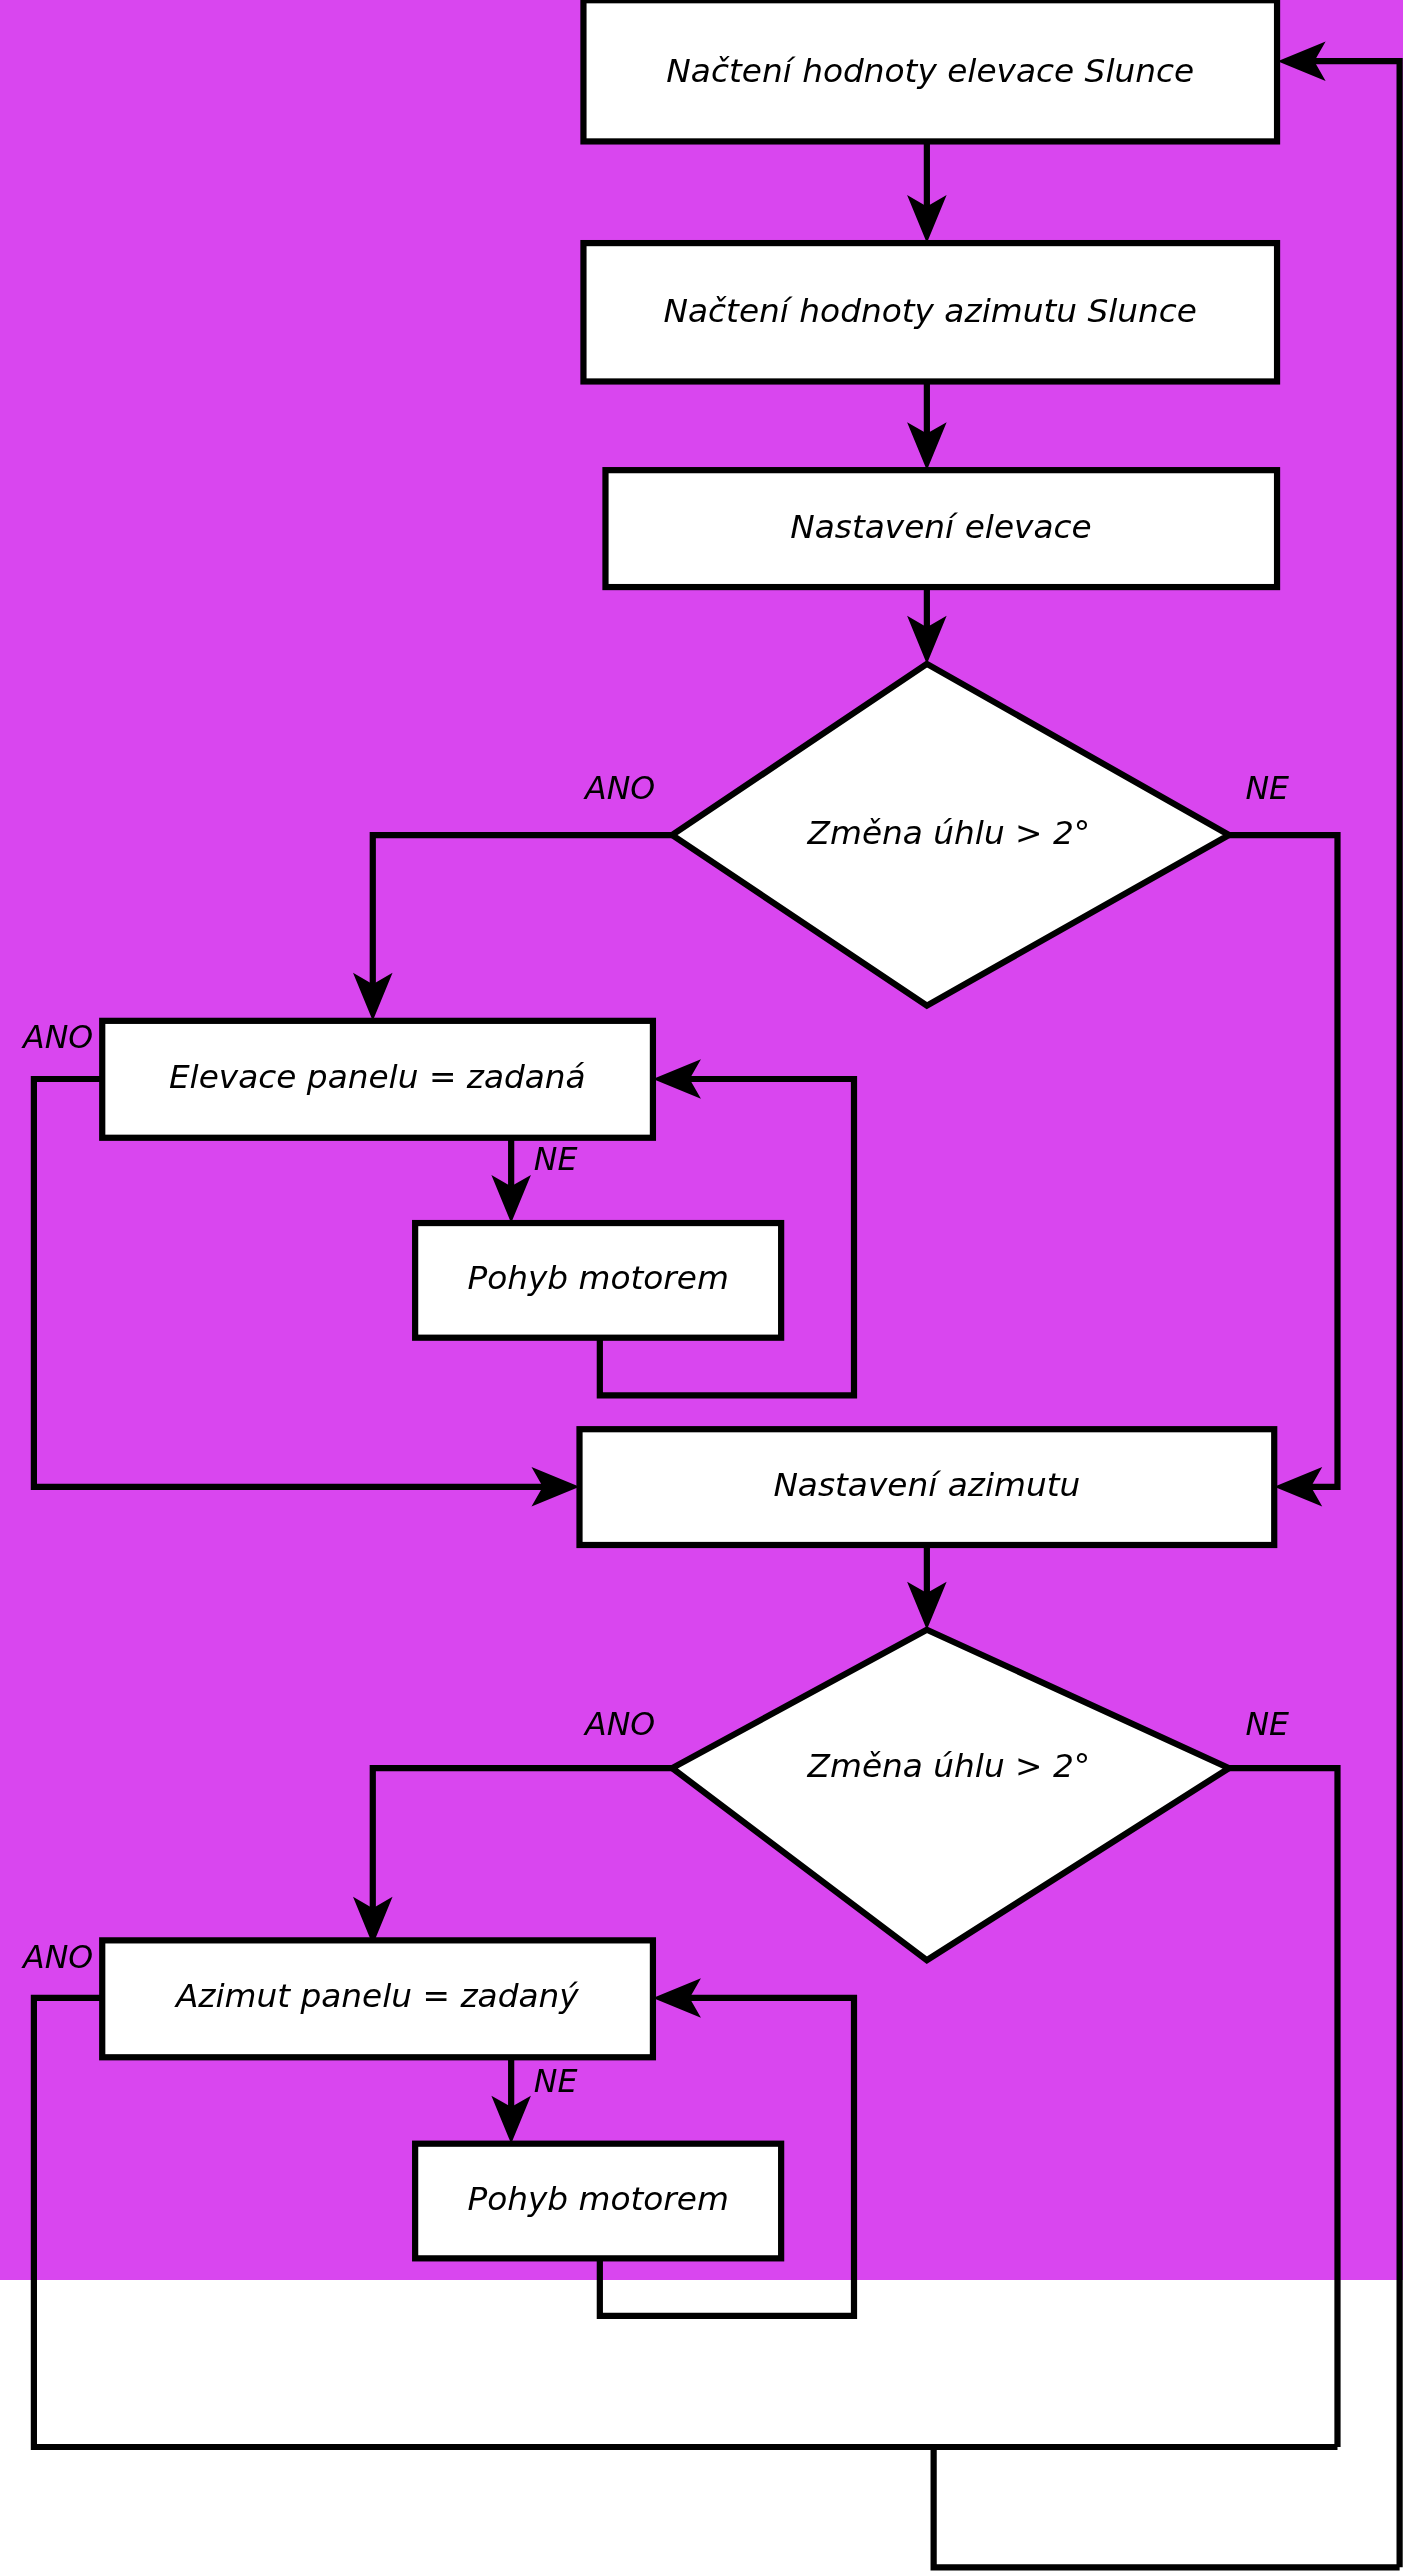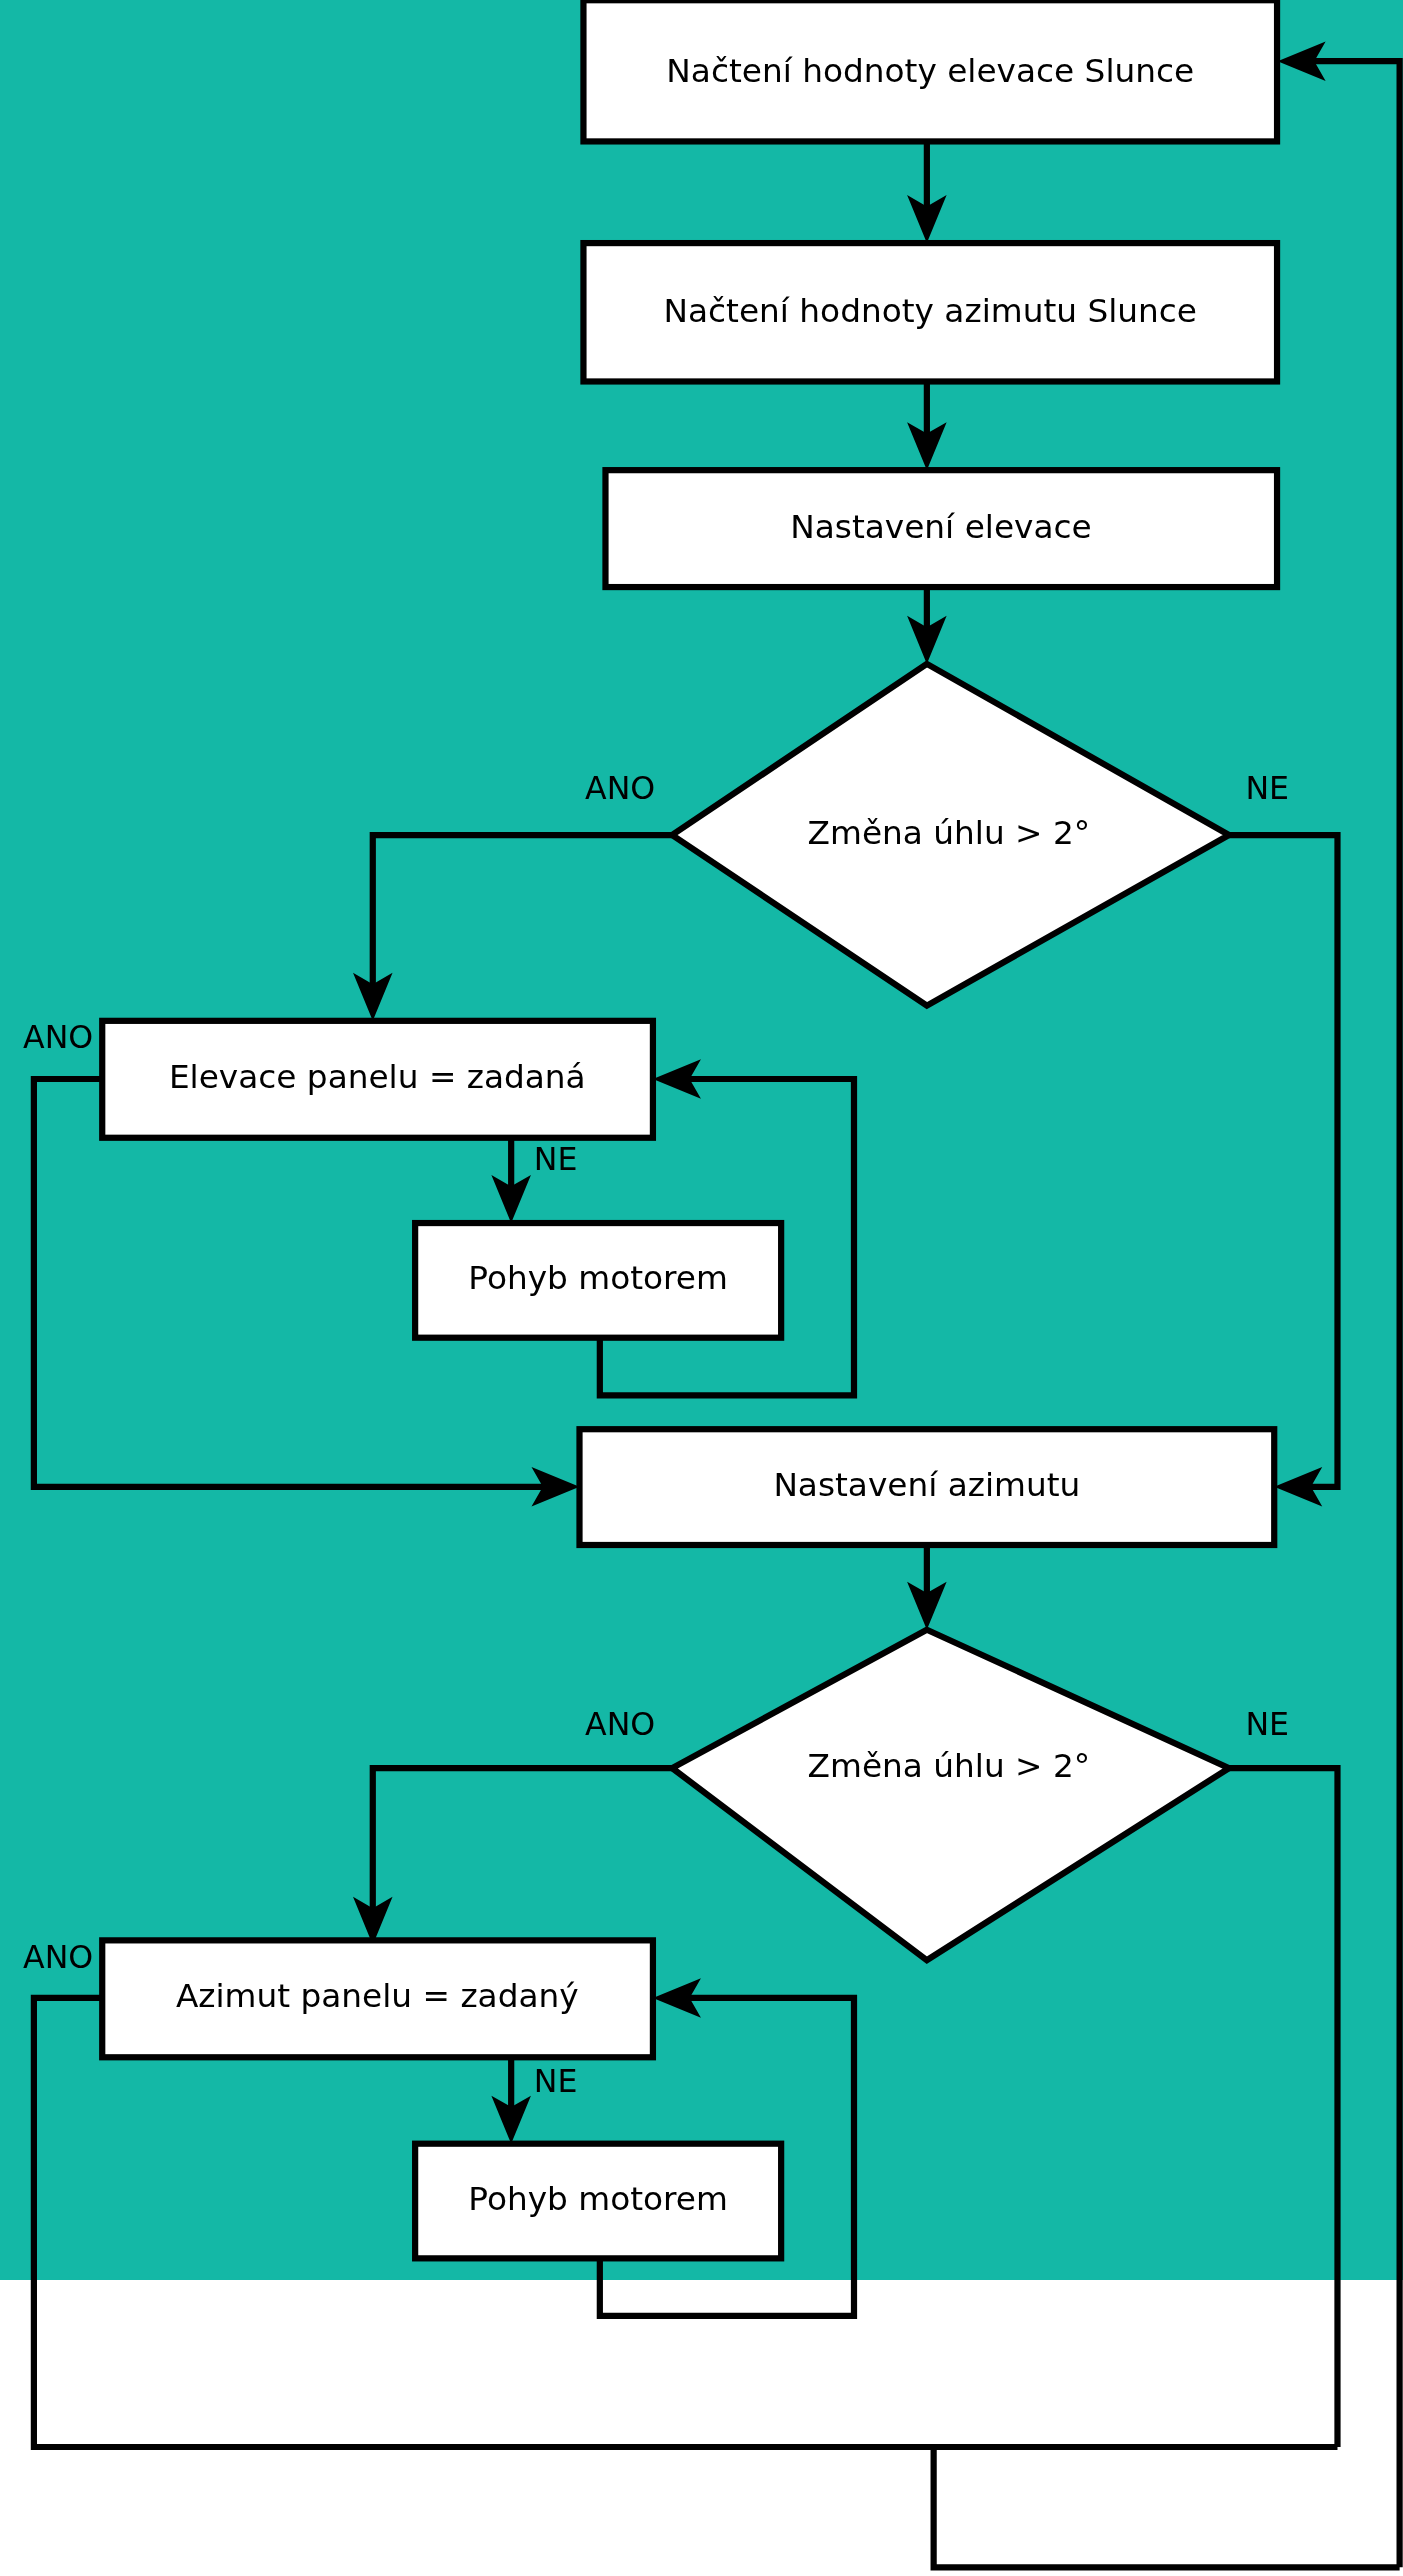--- a/index.html
+++ b/index.html
@@ -10,21 +10,22 @@
   body {
     width: 1403px;
     height: 2576px;
     font-family: "DejaVu Sans", sans-serif;
     overflow: hidden;
   }
   #flow-root {
     position: relative;
     width: 1403px;
     height: 2280px;
-    background: #14b8a6;
+    background: #d946ef;
+    font-style: italic;
   }
   svg#flowchart {
     display: block;
     width: 1403px;
     height: 2576px;
   }
   .node-shape {
     fill: #ffffff;
     stroke: #000000;
     stroke-width: 11;

